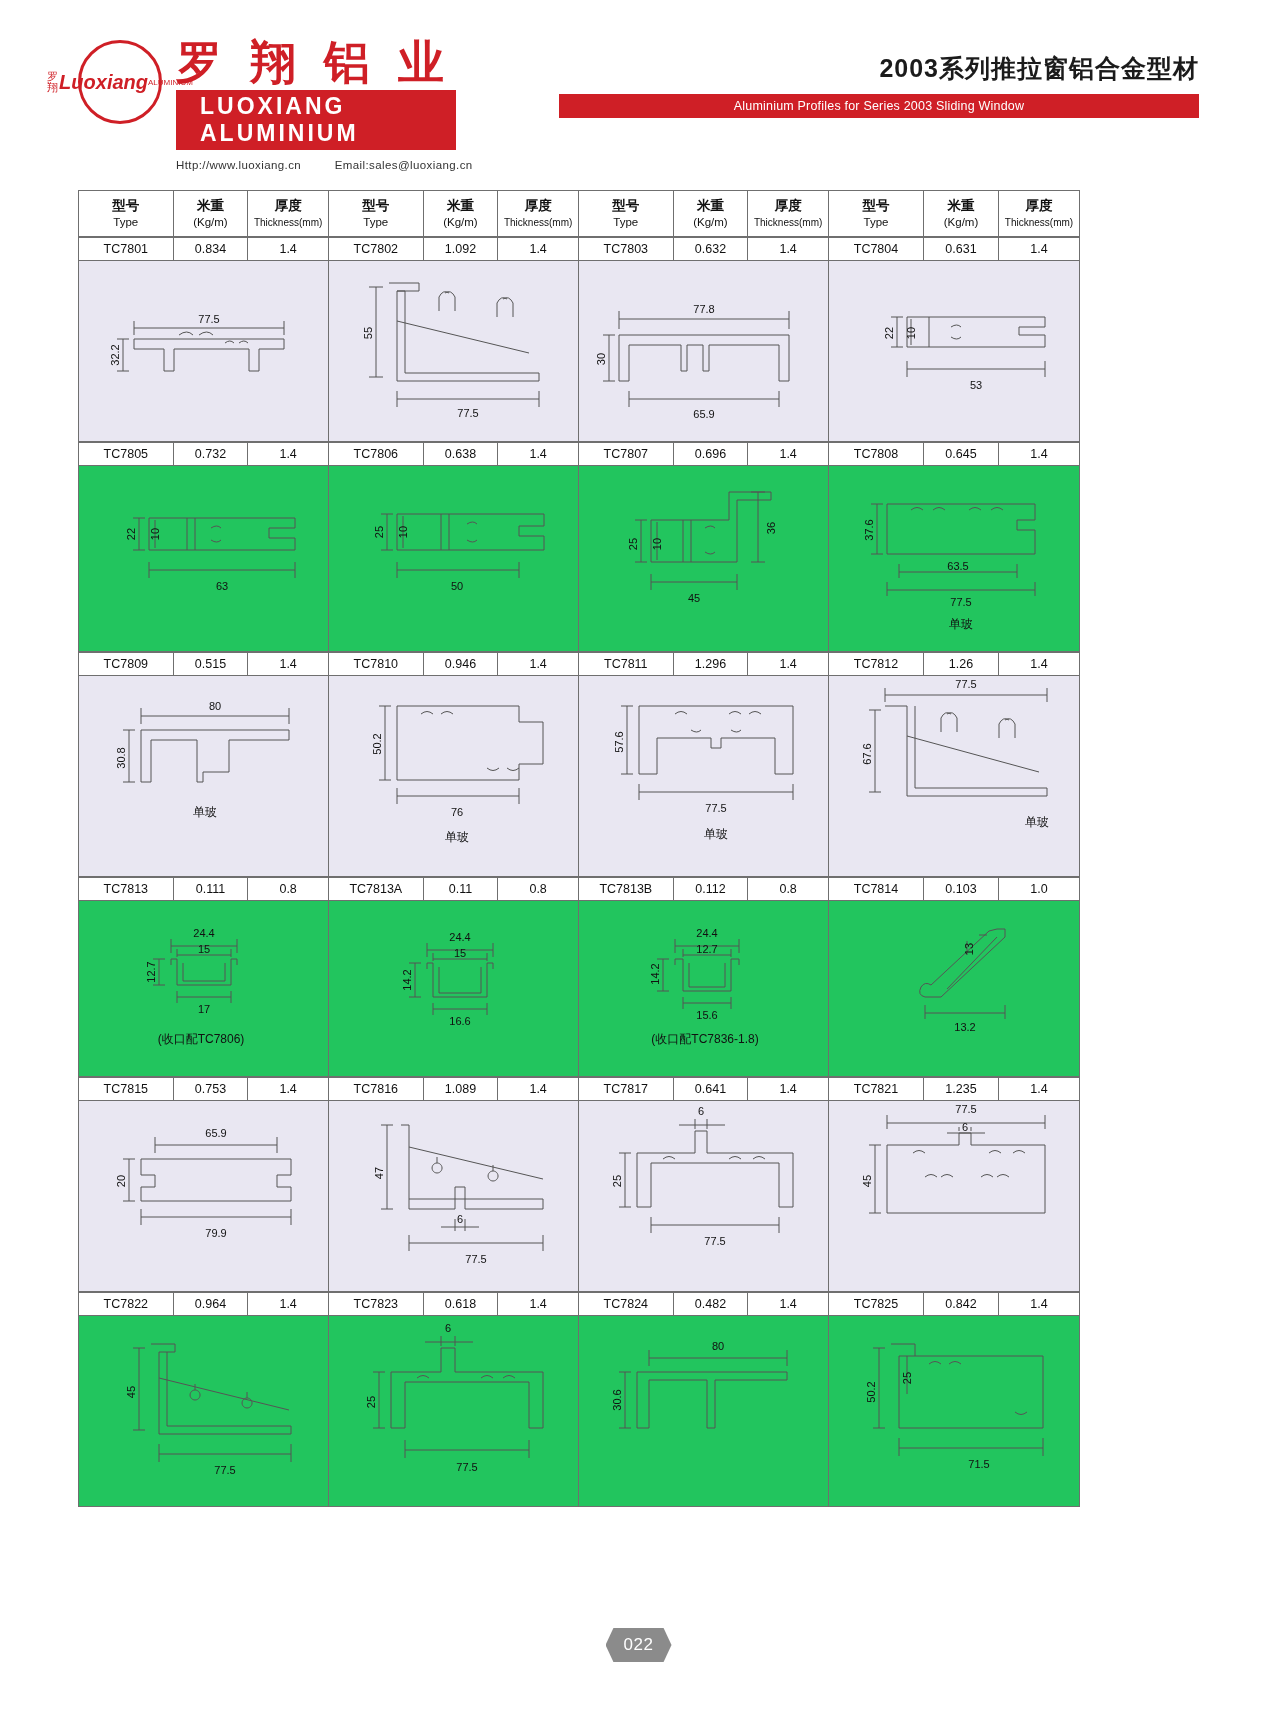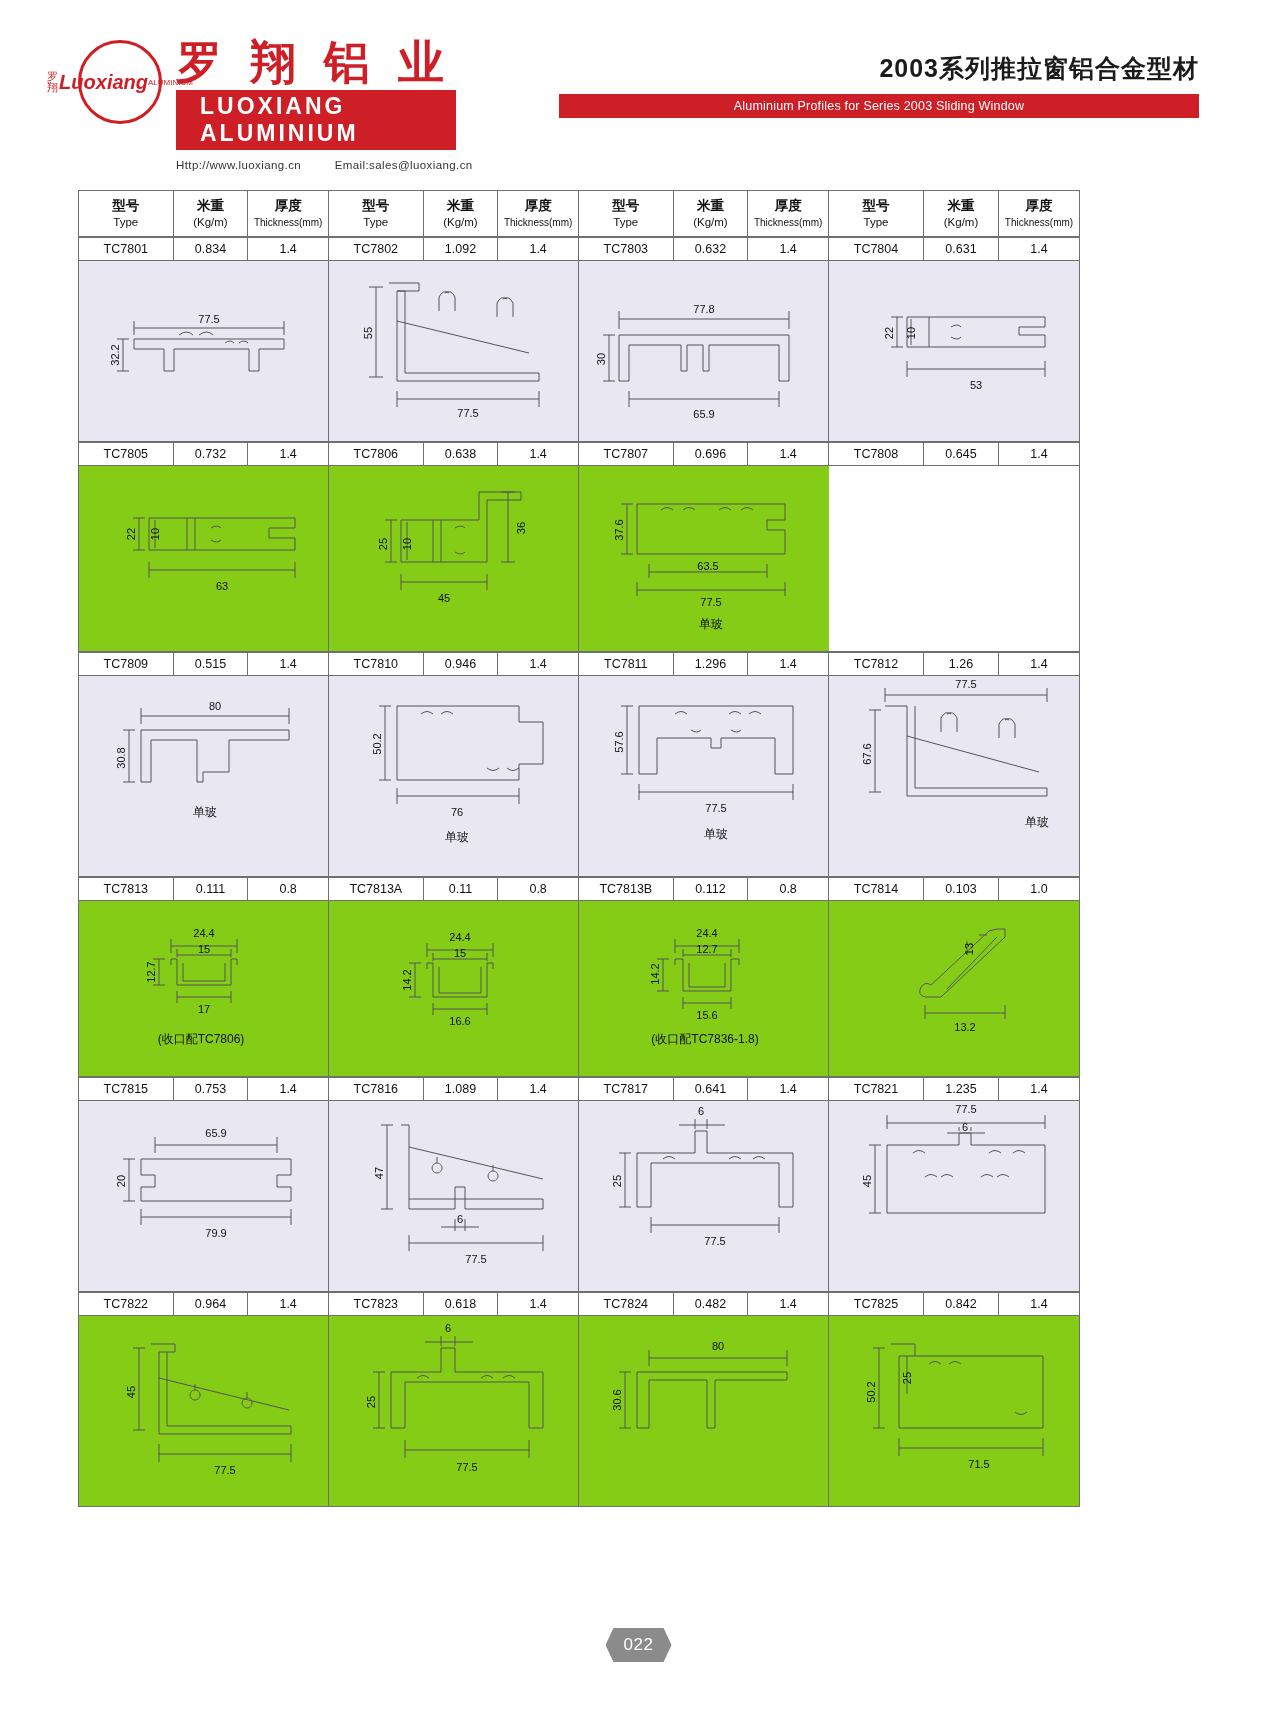--- a/index.html
+++ b/index.html
@@ -65,21 +65,21 @@
   .hdr-en{font-size:11.5px;display:block;}
   .hdr-en.small{font-size:10px;}
 
   .data-row{border-bottom:1px solid #6f6f6f;border-top:1px solid #6f6f6f;}
   .data-row .q > div{font-size:12.5px;padding:4px 2px 4px;color:#111;}
 
   .draw-row{border-bottom:1px solid #6f6f6f;}
   .draw-cell{width:25%;box-sizing:border-box;border-right:1px solid #6f6f6f;position:relative;}
   .draw-cell:last-child{border-right:none;}
   .tint-a{background:#e9e7f2;}
-  .tint-b{background:#84cc16;}
+  .tint-b{background:#22c55e;}
   svg{display:block;}
   
   .page-badge{
     position:absolute;left:50%;transform:translateX(-50%);
     top:1628px;width:66px;height:34px;background:#8b8b8b;color:#ffffff;
     font-size:17px;display:flex;align-items:center;justify-content:center;
     clip-path:polygon(12% 0,88% 0,100% 50%,88% 100%,12% 100%,0 50%);
     letter-spacing:.5px;
   }
 </style>
@@ -304,20 +304,39 @@
             <line x1="54" y1="84" x2="66" y2="84"></line>
           <line x1="60" y1="52" x2="60" y2="84"></line>
           <line x1="76" y1="54" x2="76" y2="82"></line>
           <line x1="70" y1="96" x2="70" y2="112"></line>
             <line x1="216" y1="96" x2="216" y2="112"></line>
           <line x1="70" y1="104" x2="216" y2="104"></line>
         </g>
         <text x="56" y="68" font-size="11" fill="#111" text-anchor="middle" transform="rotate(-90 56 68)">22</text>
         <text x="80" y="68" font-size="11" fill="#111" text-anchor="middle" transform="rotate(-90 80 68)">10</text>
         <text x="143" y="124" font-size="11" fill="#111" text-anchor="middle">63</text>
+      </svg>
+    </div>
+    <div class="draw-cell tint-b">
+      <svg width="250" height="185" viewBox="0 0 250 185">
+        <g stroke="#555" fill="none" stroke-width="1">
+          <path d="M68 48 L215 48 L215 60 L190 60 L190 70 L215 70 L215 84 L68 84 Z"></path>
+          <path d="M112 48 L112 84 M120 48 L120 84"></path>
+          <path d="M138 58 q6 -4 10 0 M138 74 q6 4 10 0"></path>
+          <line x1="52" y1="48" x2="64" y2="48"></line>
+            <line x1="52" y1="84" x2="64" y2="84"></line>
+          <line x1="58" y1="48" x2="58" y2="84"></line>
+          <line x1="74" y1="50" x2="74" y2="82"></line>
+          <line x1="68" y1="96" x2="68" y2="112"></line>
+            <line x1="190" y1="96" x2="190" y2="112"></line>
+          <line x1="68" y1="104" x2="190" y2="104"></line>
+        </g>
+        <text x="54" y="66" font-size="11" fill="#111" text-anchor="middle" transform="rotate(-90 54 66)">25</text>
+        <text x="78" y="66" font-size="11" fill="#111" text-anchor="middle" transform="rotate(-90 78 66)">10</text>
+        <text x="128" y="124" font-size="11" fill="#111" text-anchor="middle">50</text>
       </svg>
     </div>
     <div class="draw-cell tint-b">
       <svg width="250" height="185" viewBox="0 0 250 185">
         <g stroke="#555" fill="none" stroke-width="1">
           <path d="M72 54 L150 54 L150 26 L192 26 L192 34 L158 34 L158 96 L72 96 Z"></path>
           <path d="M104 54 L104 96 M112 54 L112 96"></path>
           <path d="M126 62 q6 -4 10 0 M126 86 q6 4 10 0"></path>
           <line x1="56" y1="54" x2="68" y2="54"></line>
             <line x1="56" y1="96" x2="68" y2="96"></line>

